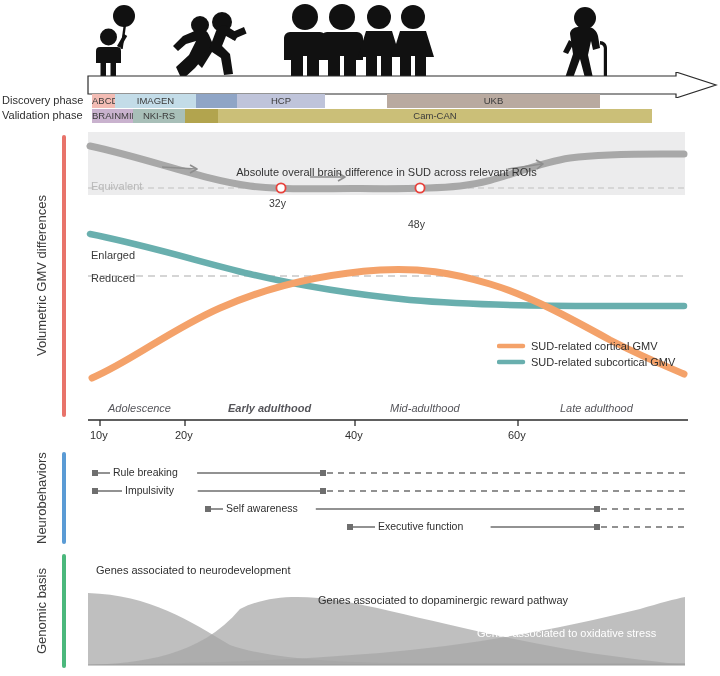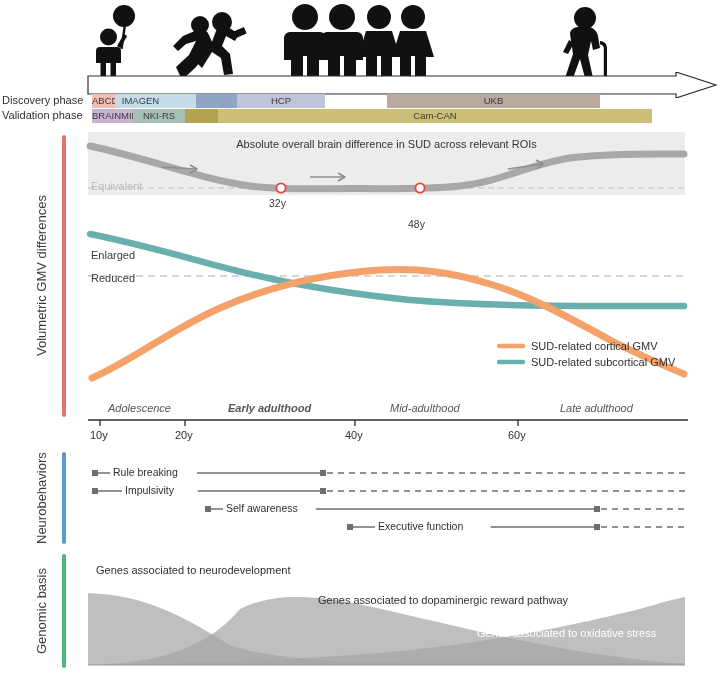--- a/index.html
+++ b/index.html
@@ -24,21 +24,21 @@
   .vlabel{
     position:absolute;
     writing-mode:vertical-rl;
     transform:rotate(180deg);
     font-size:13px;color:#3a3a3a;
     text-align:center;
     white-space:nowrap;
   }
   .vbar{position:absolute;width:4px;border-radius:2px;}
 
-  .panel-title{font-size:11px;color:#333;}
+  .panel-title{font-size:11px;color:#333;margin-top:28px;}
   .axis-era{font-size:11px;font-style:italic;color:#55555a;}
   .tick-lbl{font-size:11px;color:#2f2f2f;}
 
   .legend-txt{font-size:11px;color:#2f2f2f;white-space:nowrap;}
 
   .phase-seg-txt{
     position:absolute;font-size:9.5px;color:#3b3b3b;
     text-align:center;top:0;line-height:13px;white-space:nowrap;
   }
   .nb-txt{font-size:10.5px;color:#2f2f2f;white-space:nowrap;}
@@ -100,21 +100,21 @@
     <path d="M88 4 H676 V0 L716 13 L676 26 V22 H88 Z" fill="#ffffff" stroke="#2b2b2b" stroke-width="1.2"></path>
   </svg>
 
   <div class="phase-label" style="top:94px;">Discovery phase</div>
   <div class="phase-label" style="top:109px;">Validation phase</div>
 
   <div class="abs" id="discovery-bar" style="left:0;top:94px;height:14px;width:720px;">
       <div class="abs" style="left: 92px; top: 0px; width: 23px; height: 14px; background: rgb(243, 188, 180);"></div>
       <div class="phase-seg-txt" style="left: 92px; width: 23px;">ABCD</div>
       <div class="abs" style="left: 115px; top: 0px; width: 81px; height: 14px; background: rgb(195, 220, 232);"></div>
-      <div class="phase-seg-txt" style="left: 100px; width: 81px; border-radius: 6px;">IMAGEN</div>
+      <div class="phase-seg-txt" style="left: 115px; width: 81px; border-radius: 6px;">IMAGEN</div>
       <div class="abs" style="left: 196px; top: 0px; width: 41px; height: 14px; background: rgb(143, 165, 198);"></div>
       <div class="abs" style="left: 237px; top: 0px; width: 88px; height: 14px; background: rgb(191, 196, 218);"></div>
       <div class="phase-seg-txt" style="left: 237px; width: 88px;">HCP</div>
       <div class="abs" style="left: 387px; top: 0px; width: 213px; height: 14px; background: rgb(185, 170, 160);"></div>
       <div class="phase-seg-txt" style="left: 387px; width: 213px;">UKB</div>
     </div>
   <div class="abs" id="validation-bar" style="left:0;top:109px;height:14px;width:720px;">
       <div class="abs" style="left: 92px; top: 0px; width: 41px; height: 14px; background: rgb(201, 178, 206);"></div>
       <div class="phase-seg-txt" style="left: 92px; width: 41px;">BRAINMINT</div>
       <div class="abs" style="left: 133px; top: 0px; width: 52px; height: 14px; background: rgb(168, 191, 184);"></div>

